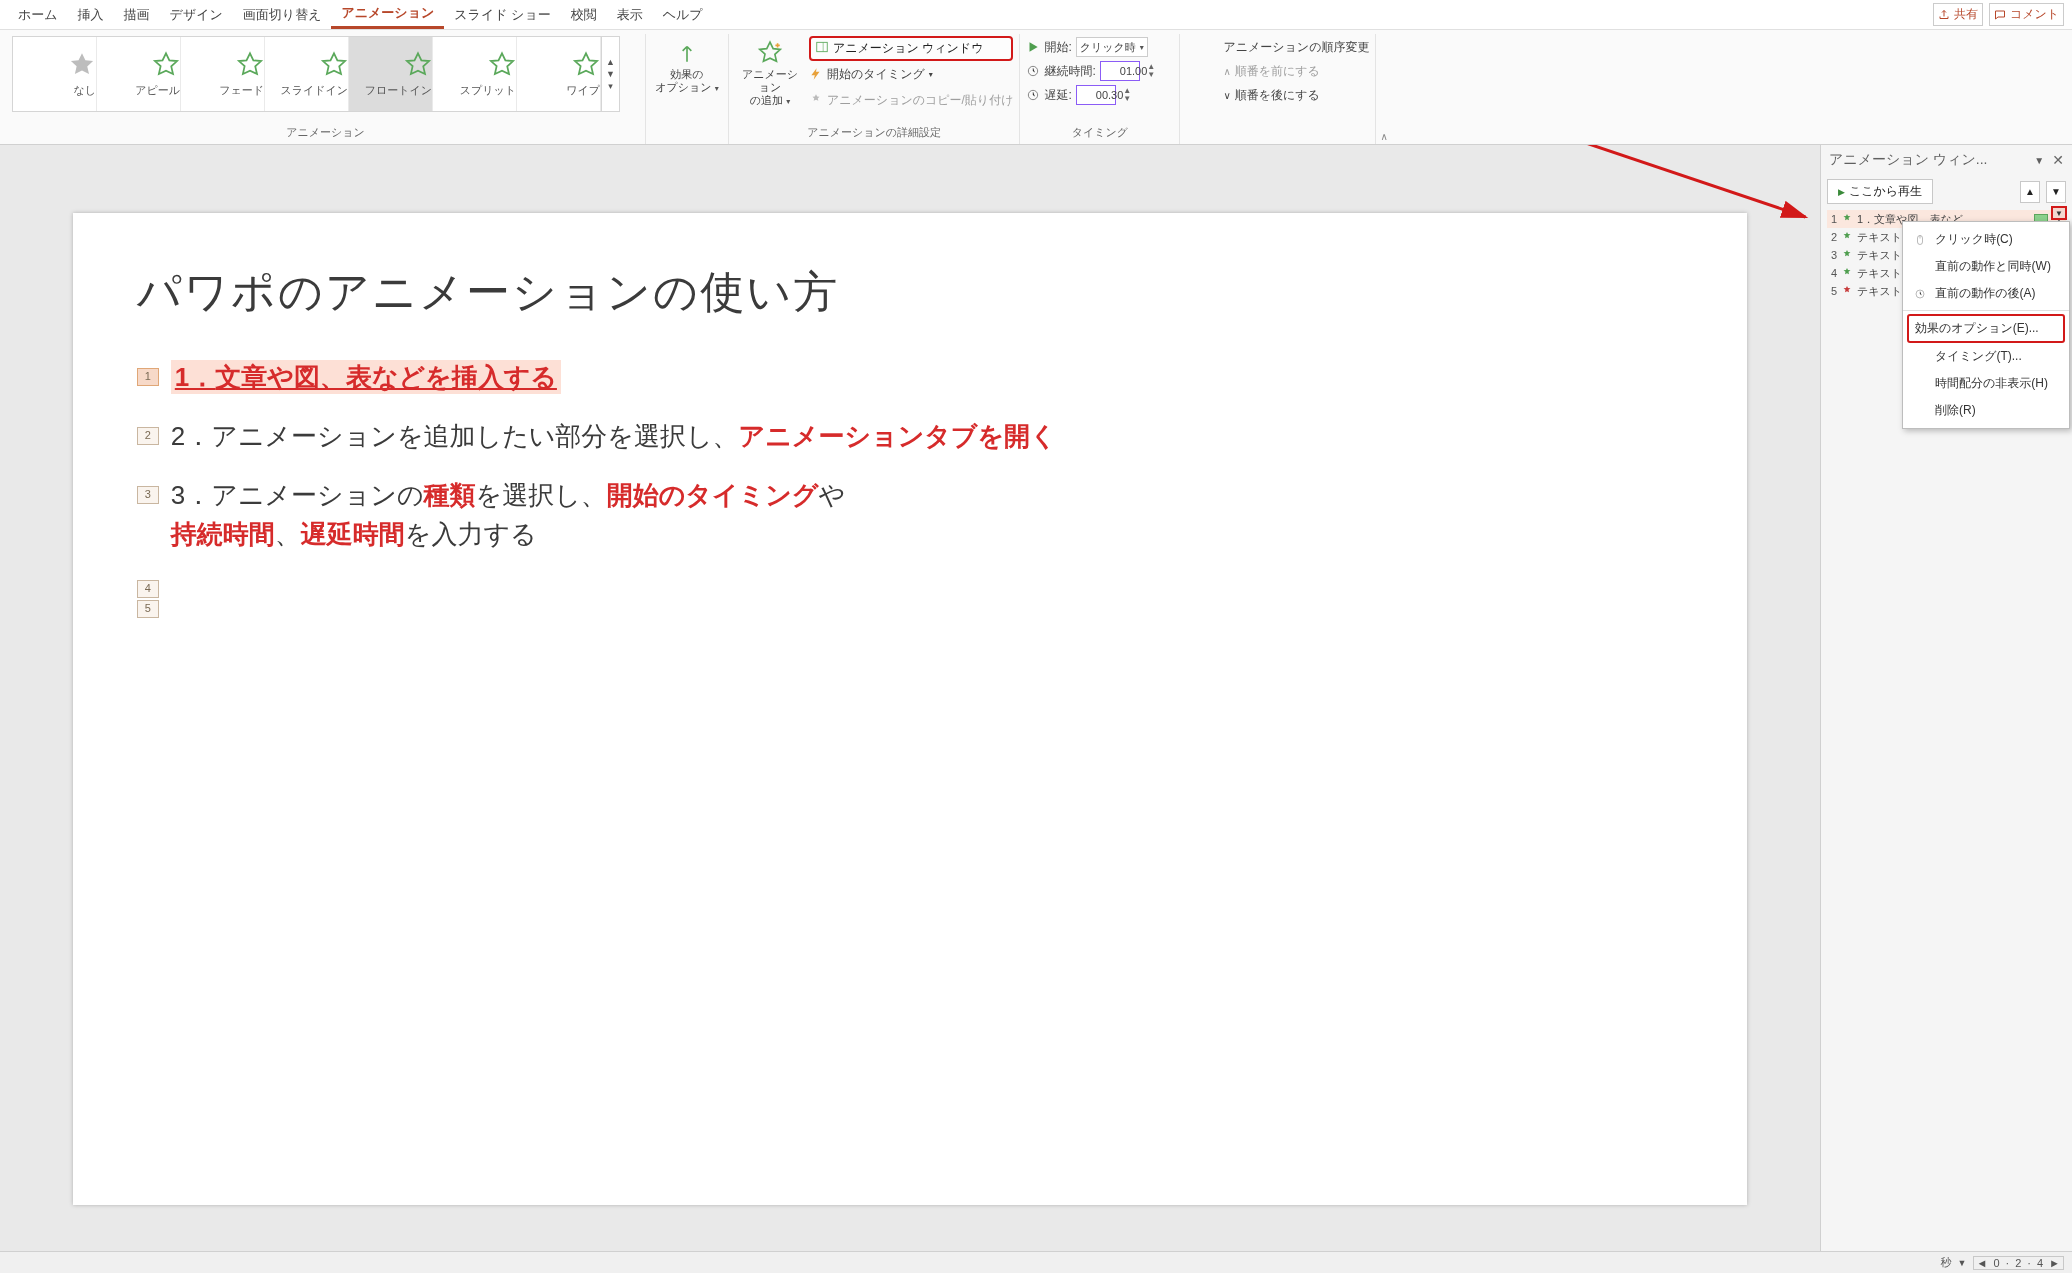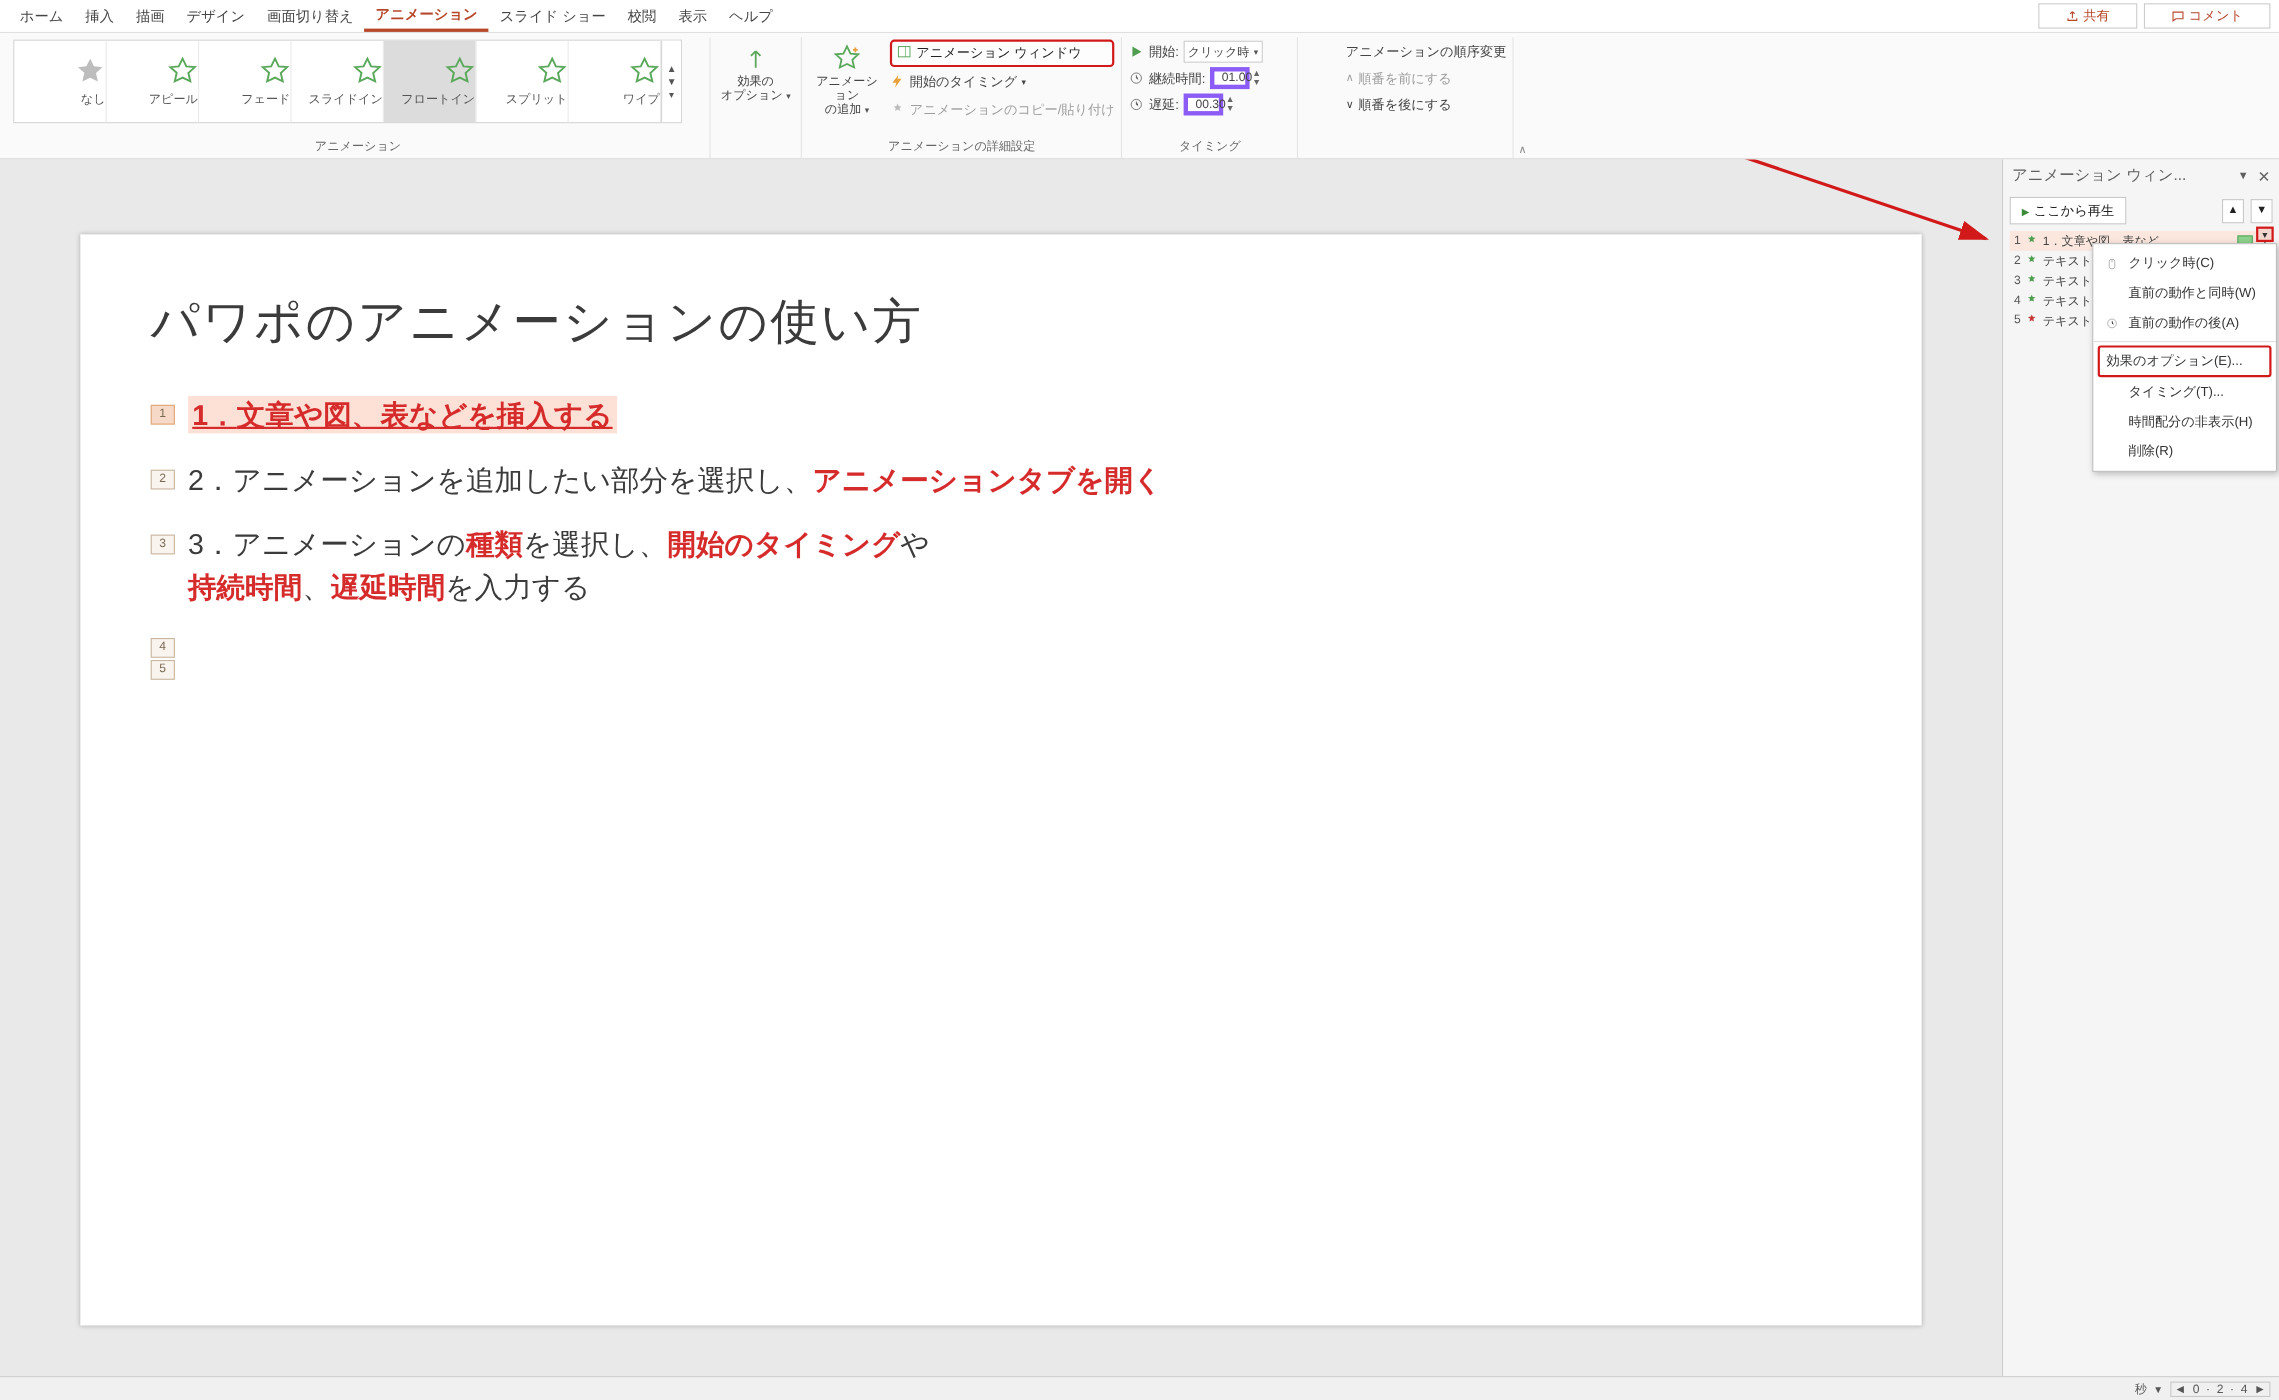--- a/index.html
+++ b/index.html
@@ -3,21 +3,21 @@
 <meta charset="utf-8">
 <style>
   * { box-sizing: border-box; margin: 0; padding: 0; font-family: "Yu Gothic UI", "Meiryo", sans-serif; }
   body { background: #fff; font-size: 13px; color: #222; user-select: none; }
 
   
   .tabbar { display: flex; align-items: center; padding: 0 8px; height: 30px; border-bottom: 1px solid #e0e0e0; }
   .tabbar .tab { padding: 4px 10px; font-size: 13px; color: #444; cursor: pointer; }
   .tabbar .tab.active { color: #b7472a; border-bottom: 3px solid #b7472a; font-weight: 600; }
   .tabbar .spacer { flex: 1; }
-  .tabbar .rightbtn { display: inline-flex; align-items: center; gap: 4px; border: 1px solid #ccc; padding: 2px 24px; font-size: 12px; color: #b7472a; margin-left: 6px; }
+  .tabbar .rightbtn { display: inline-flex; align-items: center; gap: 4px; border: 1px solid #ccc; padding: 2px 4px; font-size: 12px; color: #b7472a; margin-left: 6px; }
 
   
   .ribbon { display: flex; align-items: stretch; background: #fafafa; border-bottom: 1px solid #d0d0d0; height: 115px; padding: 4px 6px 0 6px; }
   .group { display: flex; flex-direction: column; justify-content: space-between; border-right: 1px solid #e4e4e4; padding: 2px 6px 2px 6px; }
   .group:last-child { border-right: none; }
   .group .glabel { text-align: center; font-size: 11px; color: #666; padding: 2px 0; }
   .gallery { display: flex; border: 1px solid #d5d5d5; background: #fff; }
   .gitem { width: 84px; height: 74px; display: flex; flex-direction: column; align-items: flex-end; justify-content: center; gap: 4px; border-right: 1px solid #eaeaea; }
   .gitem:last-child { border-right: none; }
   .gitem.selected { background: #dcdcdc; }
@@ -27,21 +27,21 @@
   .gallery-more .tri { font-size: 9px; color:#555; line-height:12px;}
 
   .vbtn { display: flex; flex-direction: column; align-items: center; justify-content: center; width: 70px; padding: 4px 2px; gap: 2px; }
   .vbtn svg { width: 26px; height: 26px; }
   .vbtn .cap { font-size: 11px; color: #444; text-align: center; line-height: 1.2; }
   .vbtn .dd { font-size: 8px; color:#555;}
 
   .smallrow { display:flex; align-items:center; gap:4px; font-size:12px; color:#444; margin-bottom:2px; height:22px;}
   .smallrow.disabled { color:#9e9e9e; }
   .smallrow svg { width:14px;height:14px; flex-shrink:0;}
-  .numbox { border:4px solid #8b5cf6; width:36px; height:20px; font-size:11px; display:flex; align-items:center; justify-content:space-between; padding:0 7px; background:#fff;}
+  .numbox { border:1px solid #8b5cf6; width:36px; height:20px; font-size:11px; display:flex; align-items:center; justify-content:space-between; padding:0 19px; background:#fff;}
   .numbox .sp { font-size:8px; line-height:8px; color:#666;}
   .selbox { border:1px solid #ccc; height:20px; font-size:11px; display:flex; align-items:center; padding:0 3px; background:#fff; min-width:72px; justify-content:space-between;}
   .selbox .dd{font-size:8px;color:#555;}
 
   .redbox { border: 2.5px solid #d21919; border-radius: 4px; padding: 2px 4px; display:inline-flex; align-items:flex-start; gap:4px; background:#fdfdfd;}
 
   
   .work { display: flex; height: calc(100vh - 145px); }
   .slidezone { flex: 1; background:#e9e9e9; display:flex; align-items:center; justify-content:center; position:relative;}
   .slide { background:#fff; width: 92%; height: 88%; box-shadow: 0 0 4px rgba(0,0,0,.25); padding: 50px 64px; position:relative;}

